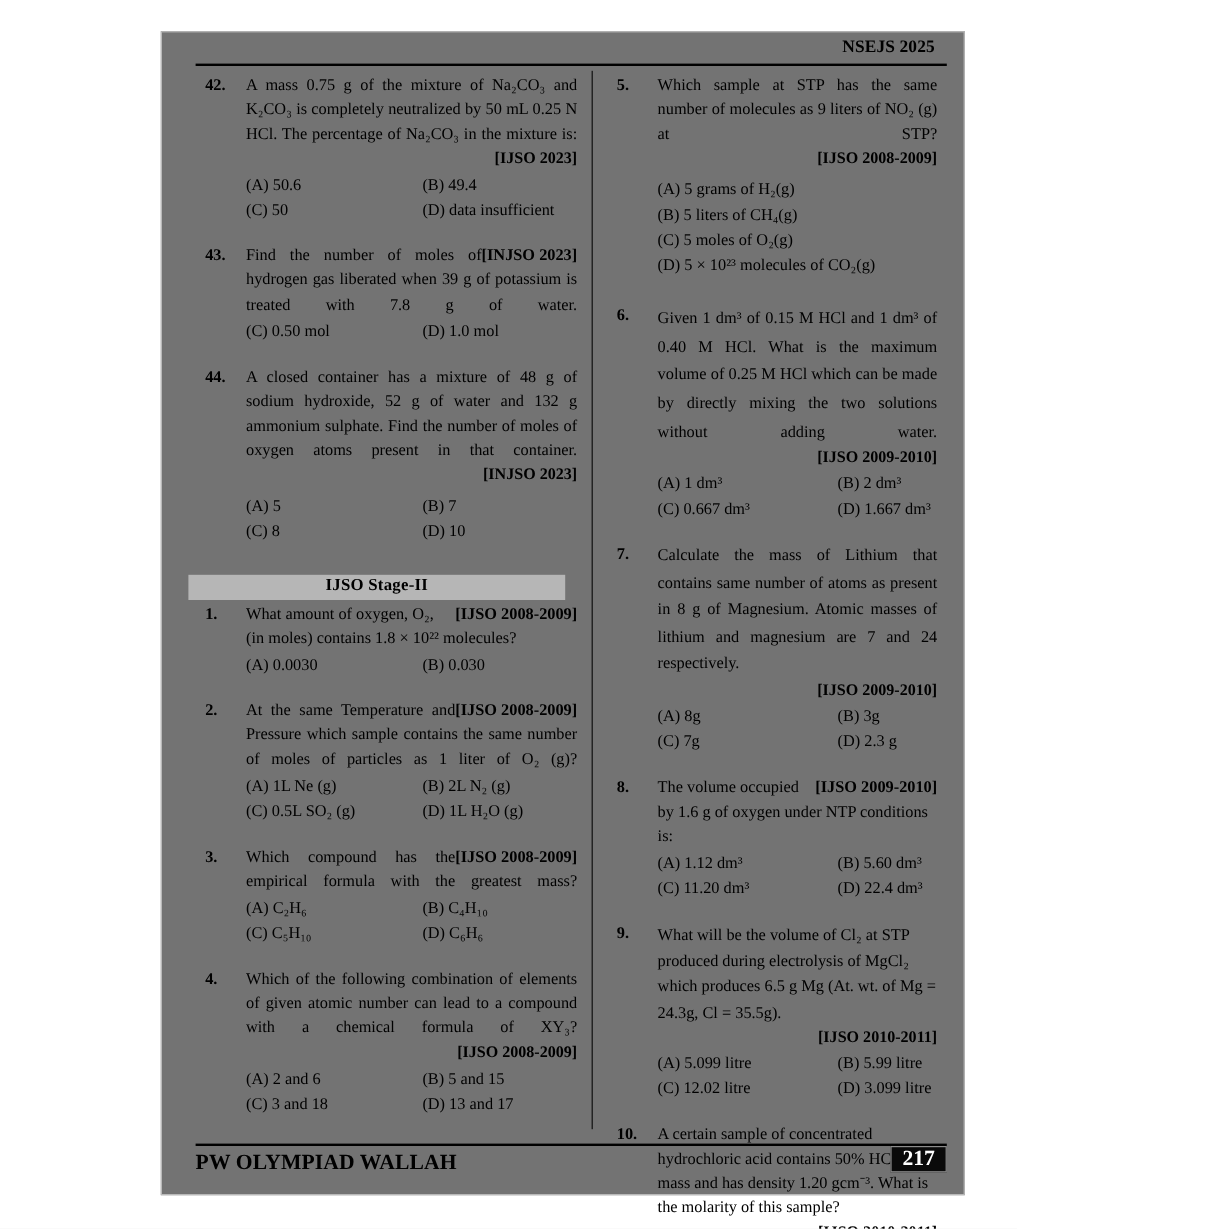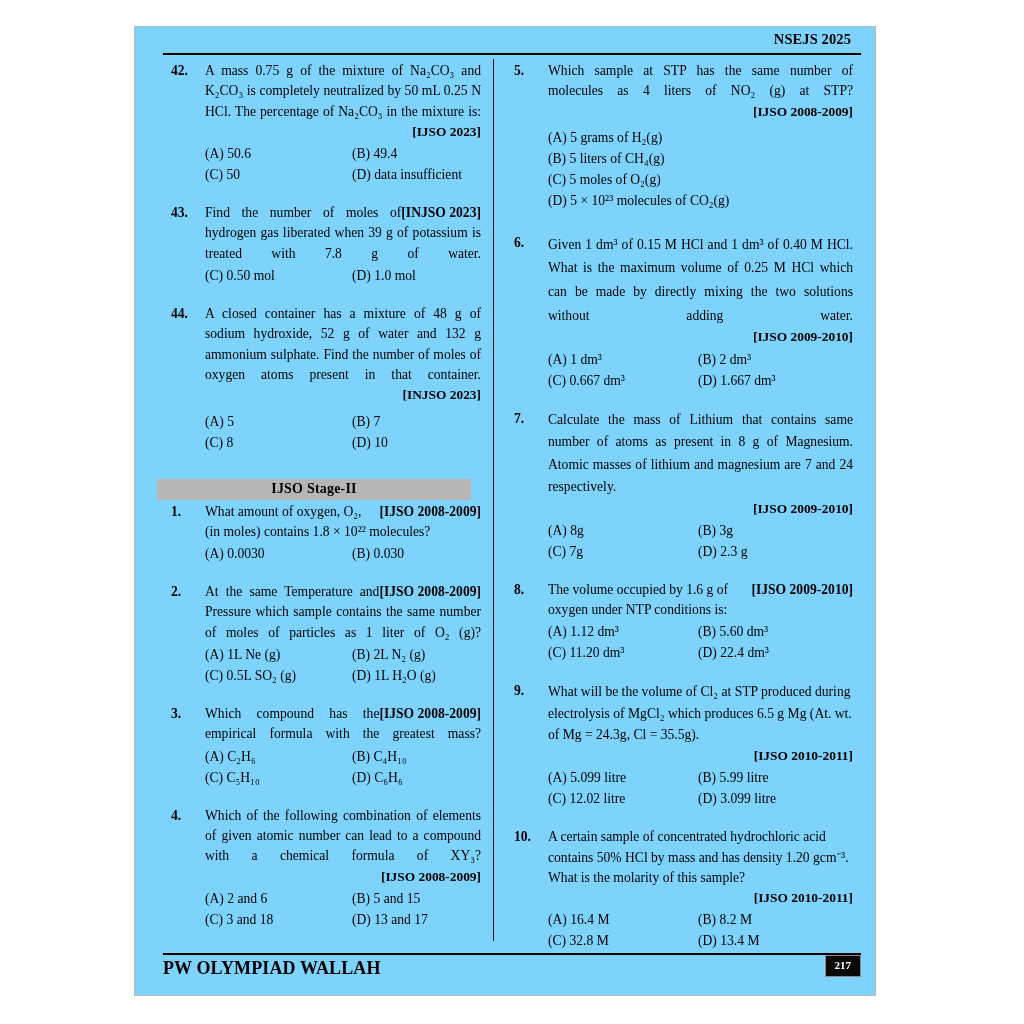--- a/index.html
+++ b/index.html
@@ -9,24 +9,24 @@
   body {
     width: 1024px; height: 1024px;
     font-family: "Liberation Serif", serif;
     color: #000;
     position: relative;
     overflow: hidden;
   }
   .page {
     position: absolute;
     left: 134px; top: 26px;
-    width: 742px; height: 970px;
+    width: 670px; height: 970px;
     border: 1px solid #b9b9b9;
     box-sizing: border-box;
-    background: #7dd3fc;
+    background: #737373;
   }
   .page-inner {
     position: absolute;
     left: 0; top: 0; right: 0; bottom: 0;
     padding: 0 10px;
     box-sizing: border-box;
   }
   
   .header {
     height: 26px;
@@ -157,21 +157,21 @@
     font-weight: bold;
     font-size: 18px;
     letter-spacing: .1px;
   }
   .page-num {
     position: absolute;
     right: 4px; top: 2px;
     background: #0a0a0a;
     color: #fff;
     font-weight: bold;
-    font-size: 11px;
+    font-size: 18px;
     padding: 1px 9px 2px 9px;
     border: 1px solid #8c8c8c;
     line-height: 17px;
   }
 </style>
 </head>
 <body>
 
 <div class="page">
   <div class="page-inner">
@@ -315,21 +315,21 @@
 
       </div>
 
       <div class="col-divider"></div>
 
       <div class="col col-right">
 
         <div class="q">
           <div class="q-num">5.</div>
           <div class="q-body">
-            <div class="q-text">Which sample at STP has the same number of molecules as 4 liters of NO₂ (g) at STP?</div>
+            <div class="q-text">Which sample at STP has the same number of molecules as 9 liters of NO₂ (g) at STP?</div>
             <div class="src">[IJSO 2008-2009]</div>
             <div class="opts" style="margin-top:5px;">
               <div class="opt-row">
                   <div class="opt opt-full">(A)  5 grams of H₂(g)</div>
                 </div>
               <div class="opt-row">
                   <div class="opt opt-full">(B)  5 liters of CH₄(g)</div>
                 </div>
               <div class="opt-row">
                   <div class="opt opt-full">(C)  5 moles of O₂(g)</div>

